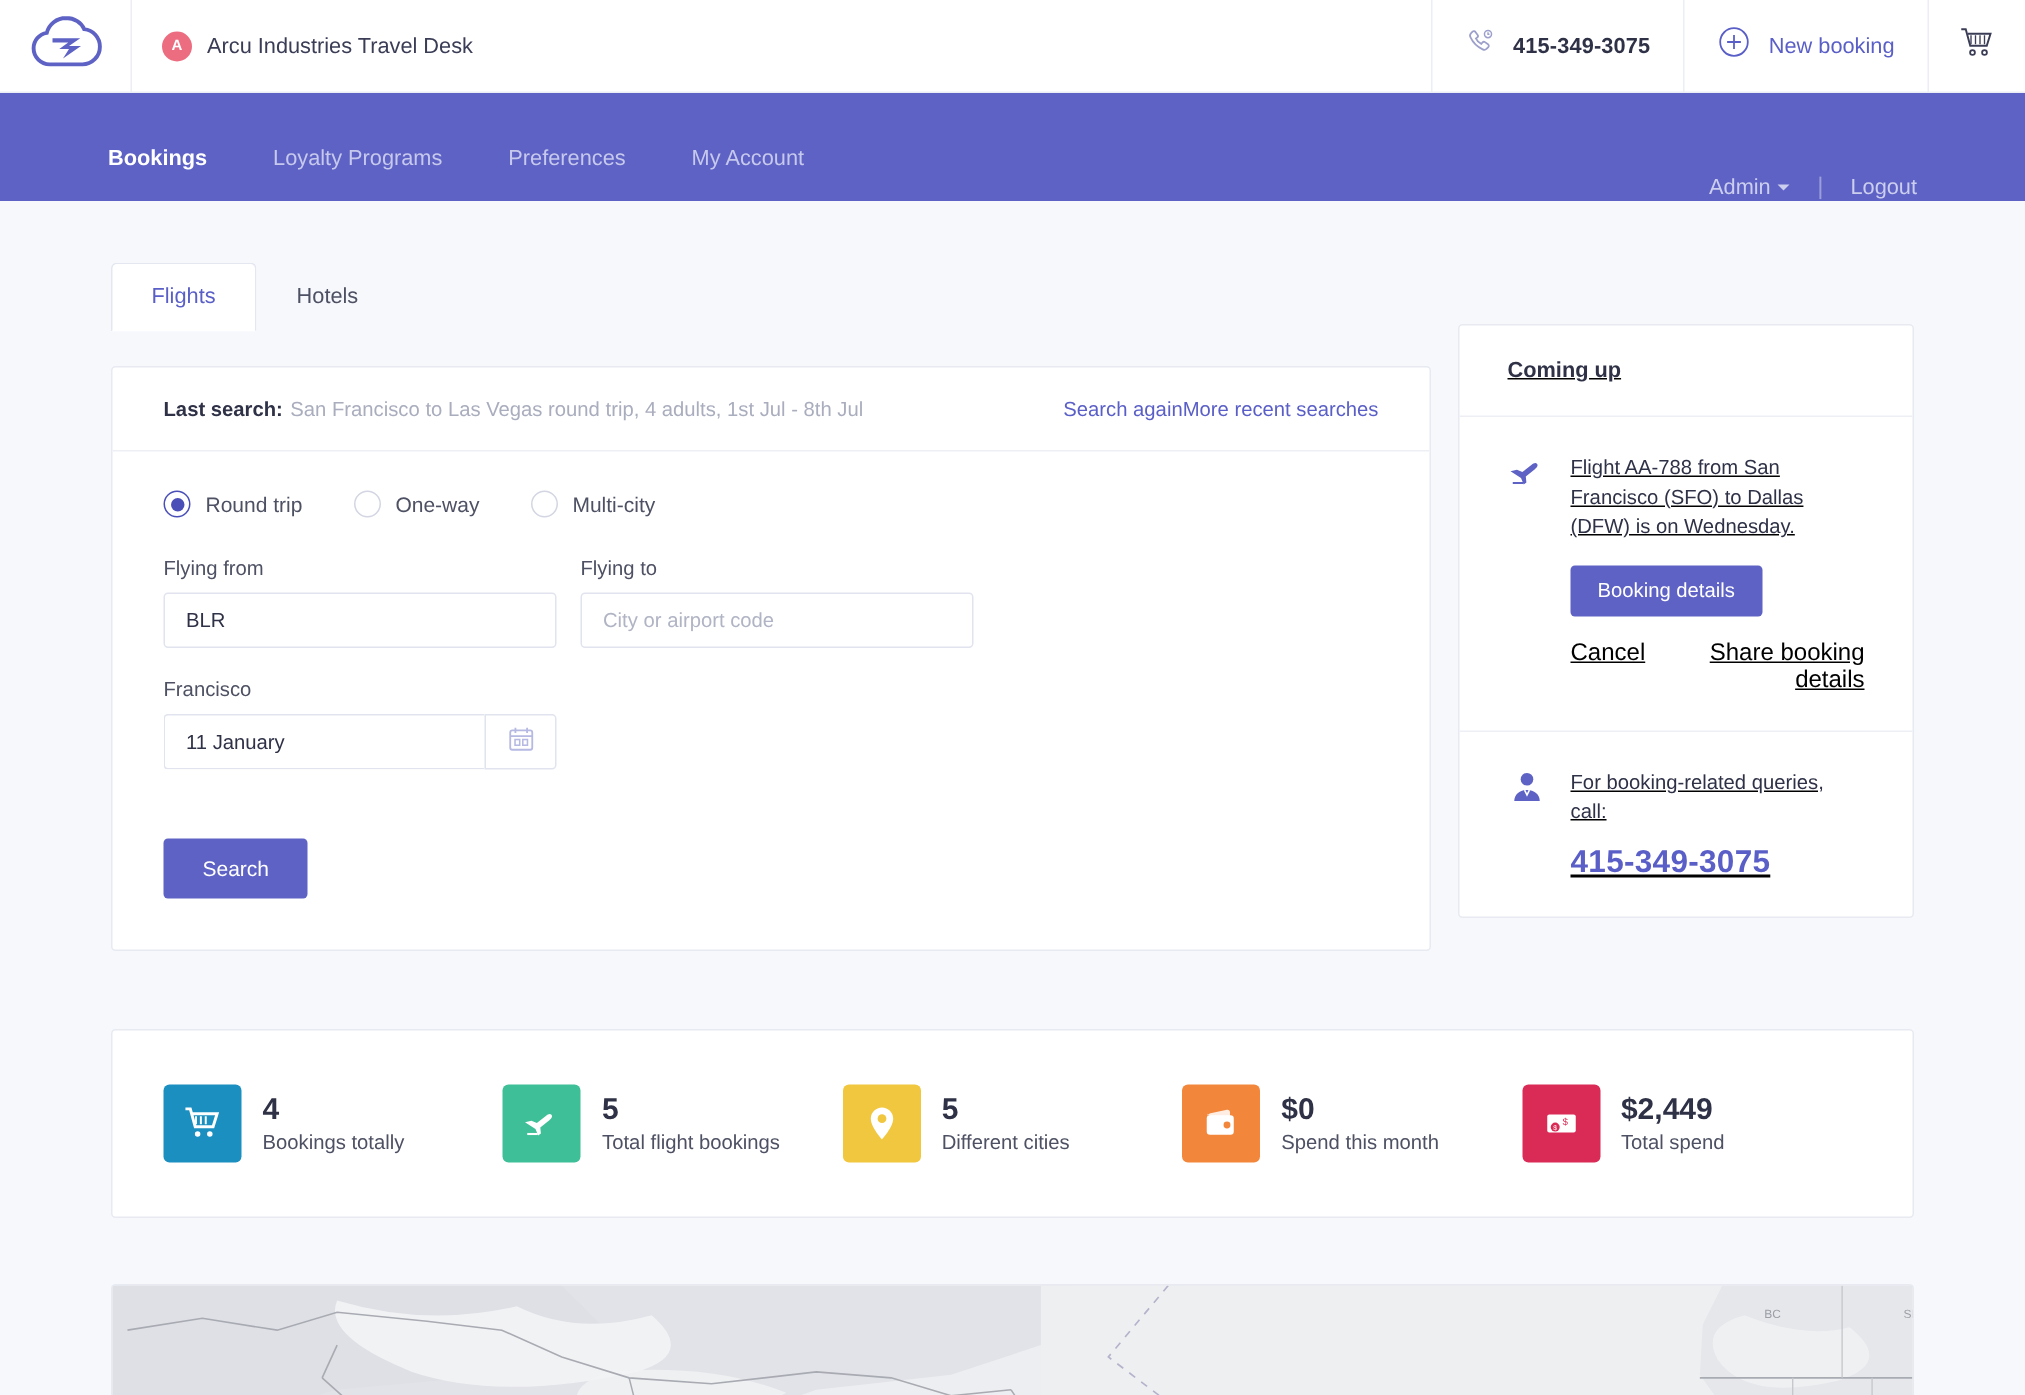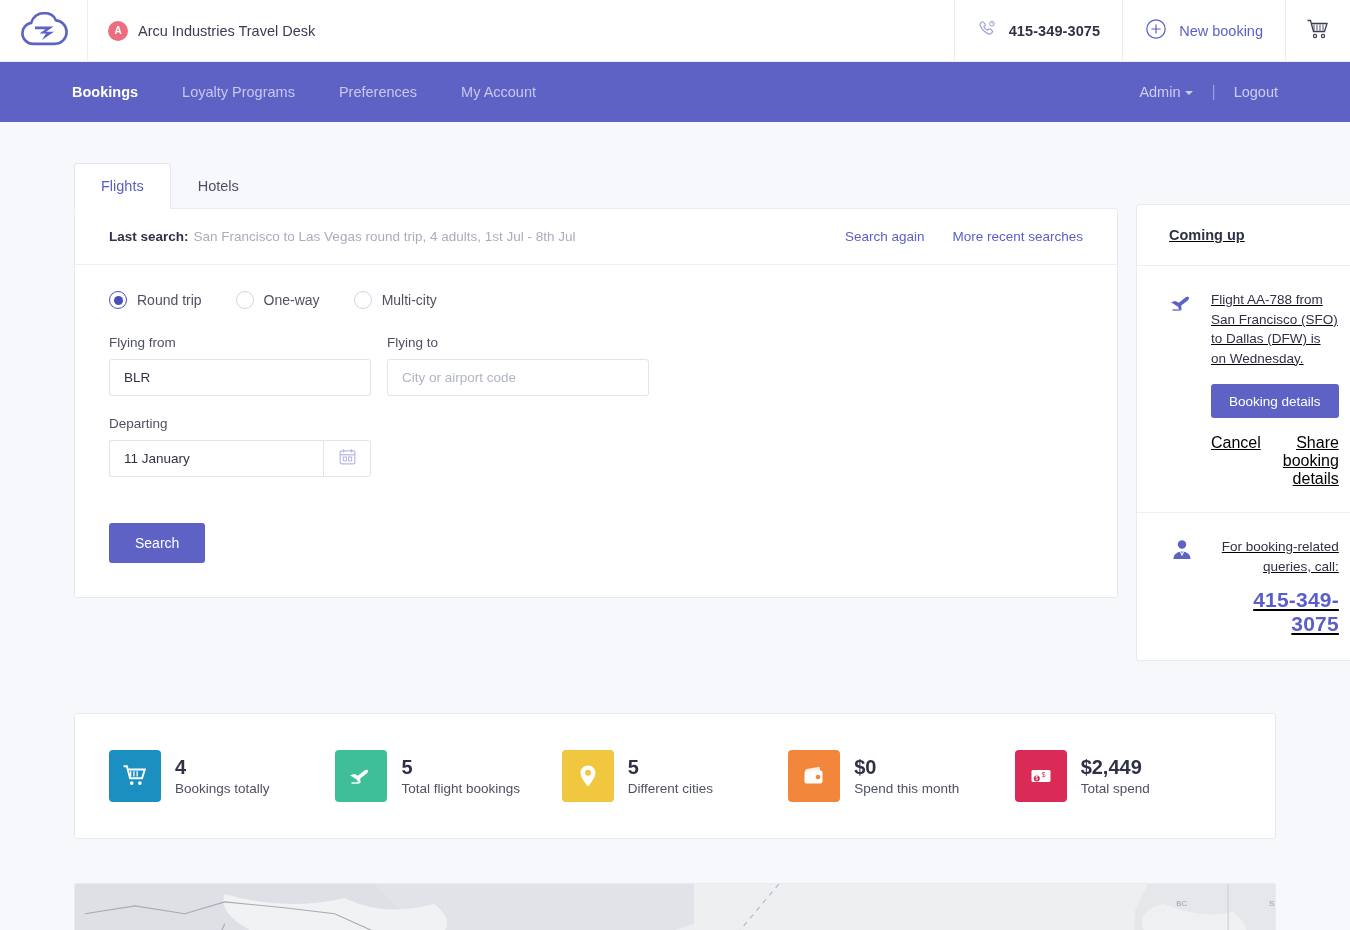--- a/index.html
+++ b/index.html
@@ -43,22 +43,22 @@
     display: flex; align-items: center; gap: 12px;
     height: 62px; padding: 0 22px;
     border-left: 1px solid #eceef5;
   }
   .tb-phone { font-size: 14.5px; color: #2f3247; font-weight: bold; letter-spacing: .1px;}
   .tb-newbooking { font-size: 14.5px; color: #5a5fc7; }
   .tb-cart { padding: 0 20px; }
 
   
   .nav {
-    height: 60px; background: #5d62c4;
-    display: flex; align-items: center; padding: 0 72px;
+    height: 72px; background: #5d62c4;
+    display: flex; align-items: flex-end; padding: 0 72px;
   }
   .nav-item {
     font-size: 14.5px; color: #c6c8ec; margin-right: 44px;
     cursor: pointer; line-height: 56px;
   }
   .nav-item.active { color: #ffffff; font-weight: bold; }
   .nav-right { margin-left: auto; display: flex; align-items: center; gap: 18px; }
   .nav-right .nav-link { font-size: 14.5px; color: #ccceee; cursor: pointer; }
   .nav-sep { color: #9a9edb; }
   .caret {
@@ -82,29 +82,29 @@
   }
   .tab.active {
     background: #ffffff; color: #5a5fc7;
     border-color: #e4e7f0; border-bottom: 1px solid #fff;
   }
 
   
   .card {
     background: #fff; border: 1px solid #e8eaf2; border-radius: 3px;
   }
-  .search-card { width: 1044px; }
+  .search-card { width: 880px; margin-top: 24px; }
   .lastsearch {
     display: flex; align-items: center;
     padding: 20px 34px; border-bottom: 1px solid #edeff5;
     font-size: 13.5px;
   }
   .ls-label { color: #2f3247; font-weight: bold; }
   .ls-text { color: #a9adbd; margin-left: 5px; }
-  .ls-links { margin-left: auto; display: flex; gap: 28px; }
+  .ls-links { margin-left: auto; display: flex; }
   .ls-link { color: #5a5fc7; font-size: 13.5px; cursor: pointer; }
 
   .form { padding: 26px 34px 34px 34px; }
   .radios { display: flex; gap: 34px; margin-bottom: 26px; }
   .radio { display: flex; align-items: center; gap: 10px; cursor: pointer; }
   .radio .dot {
     width: 18px; height: 18px; border-radius: 50%;
     border: 1.5px solid #d3d6e2; background: #fff;
     display: flex; align-items: center; justify-content: center;
   }
@@ -157,21 +157,21 @@
   .side-block { padding: 24px 32px; }
   .side-flight { display: flex; gap: 16px; }
   .sf-text { font-size: 13.5px; color: #2f3247; line-height: 1.45; }
   .btn-details {
     margin-top: 16px; background: #5d62c4; color: #fff; border: none;
     font-size: 13.5px; padding: 0 18px; height: 34px; border-radius: 3px;
     cursor: pointer; font-family: "Liberation Sans", sans-serif;
   }
   .sf-links { margin-top: 16px; display: flex; gap: 22px; }
   .sf-link { font-size: 16px; color: #000000; cursor: pointer; text-align: right; }
-  .side-sep { border-top: 1px solid #edeff5; text-align: right; }
+  .side-sep { border-top: 1px solid #edeff5; }
   .side-call { display: flex; gap: 16px; }
   .sc-text { font-size: 13.5px; color: #2f3247; line-height: 1.45; }
   .sc-phone { font-size: 21px; color: #5a5fc7; font-weight: bold; margin-top: 12px; letter-spacing: .2px; }
 
   
   .stats {
     margin-top: 52px; background: #fff; border: 1px solid #e8eaf2; border-radius: 3px;
     display: flex; align-items: center; padding: 36px 34px;
   }
   .stat { display: flex; align-items: center; gap: 14px; flex: 1; }
@@ -297,21 +297,21 @@
               <input class="input" type="text" value="BLR" style="">
             </div>
             <div class="f-to">
               <label class="field-label">Flying to</label>
               <input class="input" type="text" placeholder="City or airport code" style="">
             </div>
           </div>
 
           <div class="fields">
             <div class="f-dep">
-              <label class="field-label">Departing</label>
+              <label class="field-label">Francisco</label>
               <div class="input-group date-group">
                 <input class="input" type="text" value="11 January" style="">
                 <span class="addon">
                   <span>
                     <svg width="19" height="19" viewBox="0 0 22 22">
                       <rect x="2.5" y="4.5" width="17" height="15" rx="1.6" fill="none" stroke="#b6b9e2" stroke-width="1.4"></rect>
                       <path d="M2.5 9h17" stroke="#b6b9e2" stroke-width="1.4"></path>
                       <path d="M6.5 2.5v4M15.5 2.5v4" stroke="#b6b9e2" stroke-width="1.4"></path>
                       <rect x="6.2" y="11.6" width="3.6" height="4.4" fill="none" stroke="#b6b9e2" stroke-width="1.2"></rect>
                       <rect x="12.2" y="11.6" width="3.6" height="4.4" fill="none" stroke="#b6b9e2" stroke-width="1.2"></rect>

